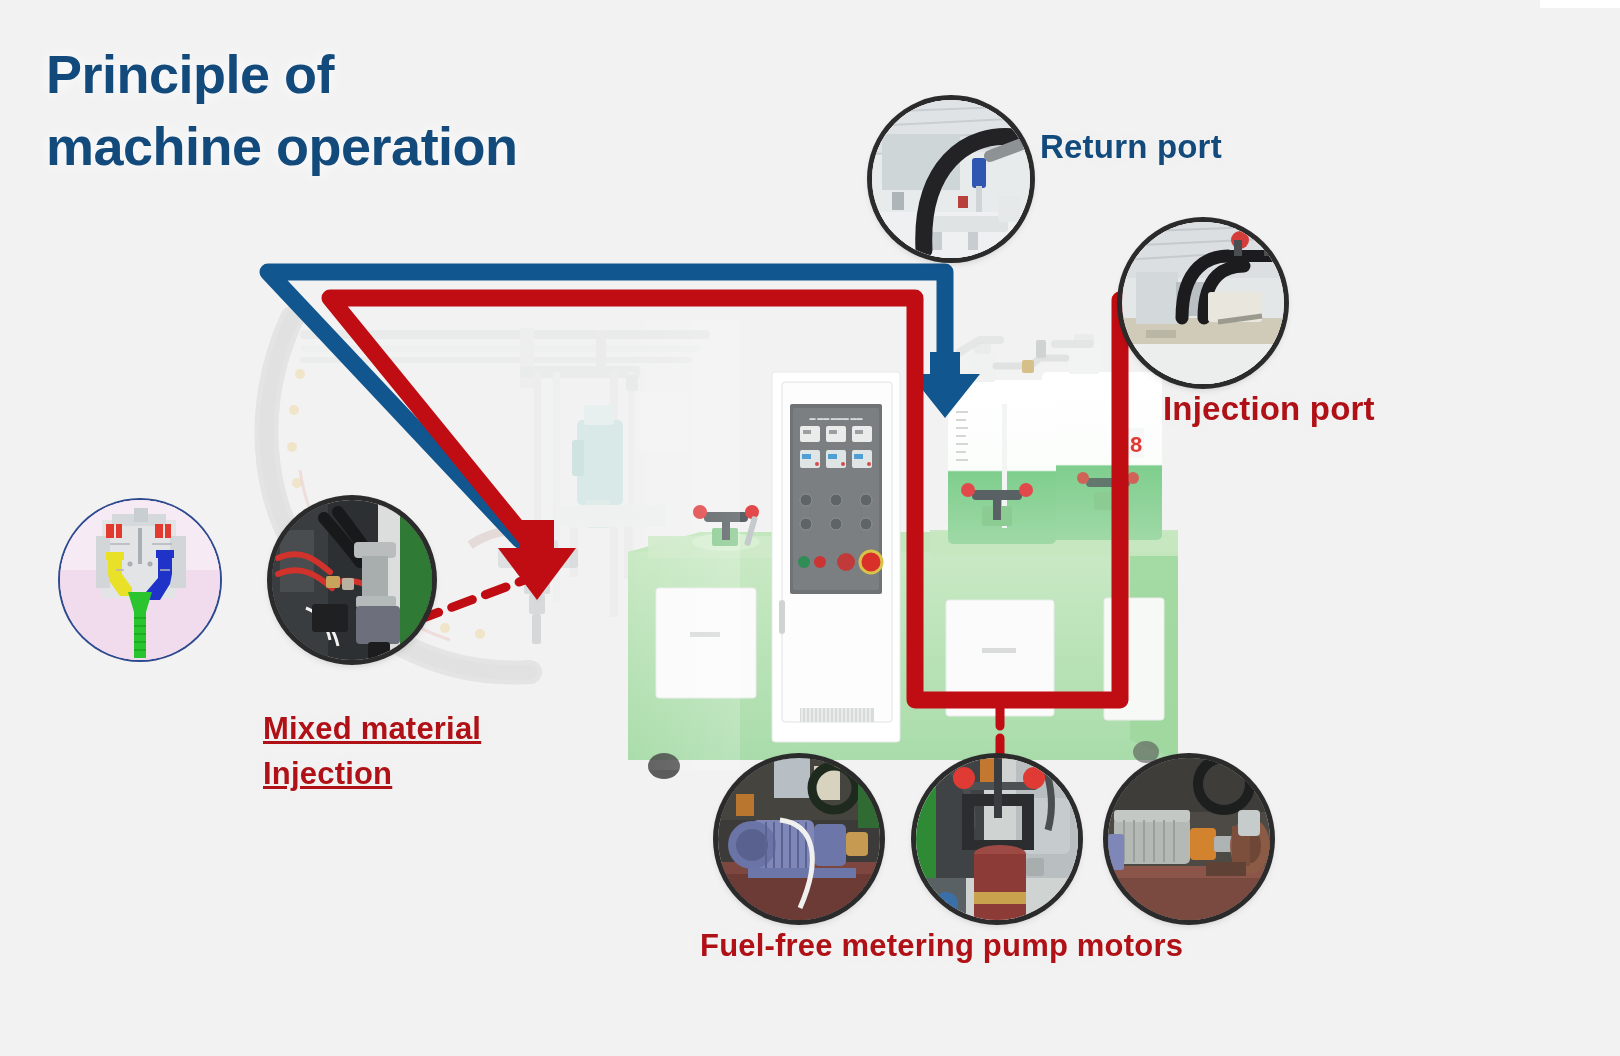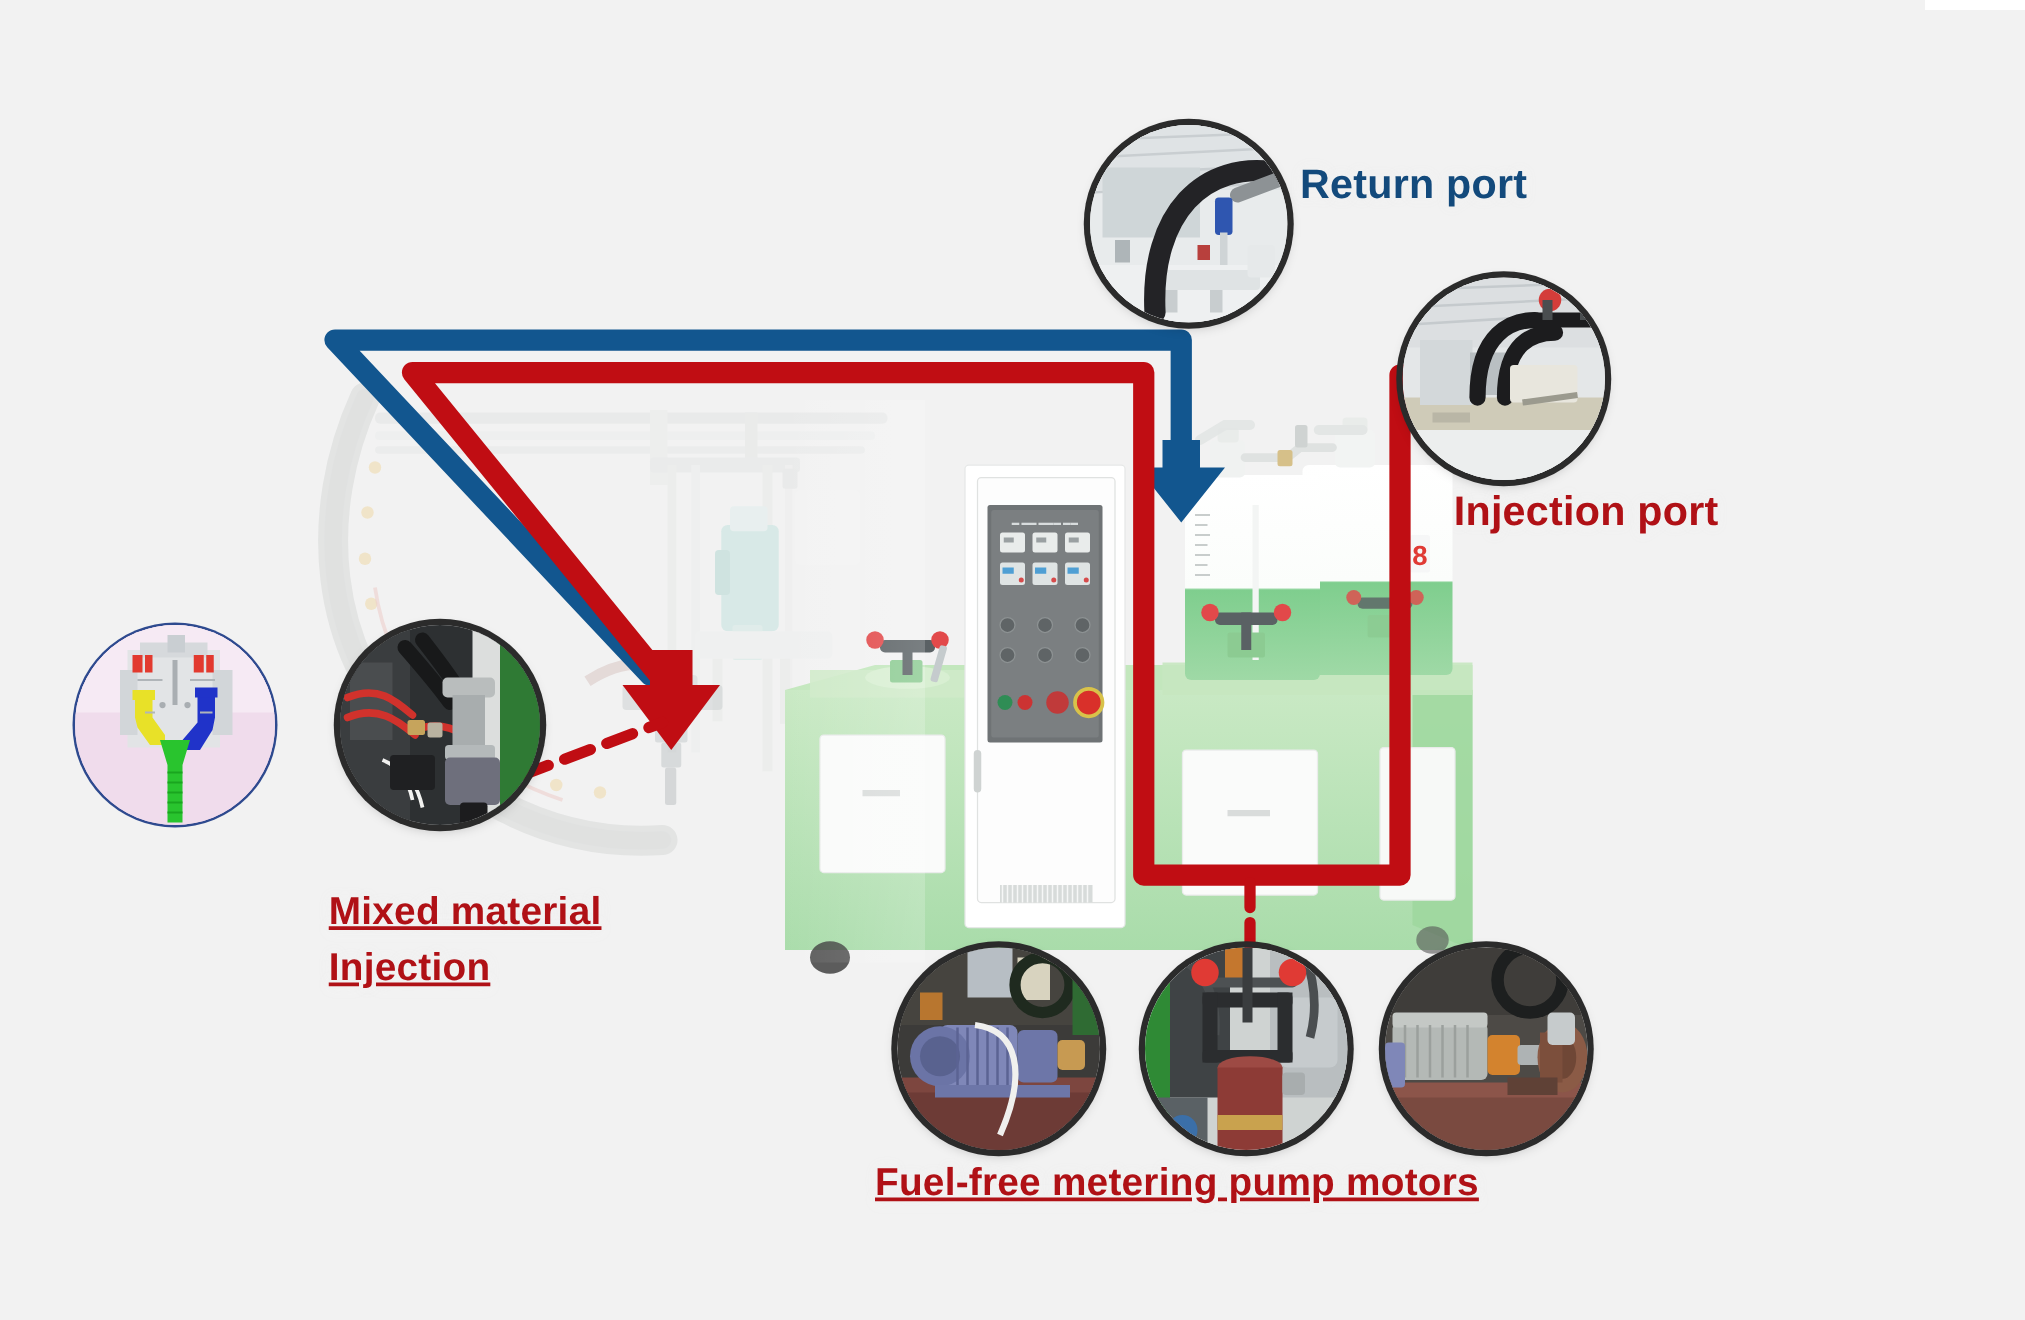--- a/index.html
+++ b/index.html
@@ -44,21 +44,21 @@
     letter-spacing: 0.2px;
     white-space: pre-line;
     text-shadow: 0 0 10px rgba(242,242,242,0.9);
   }
   .label.blue  { color: #134a7c; }
   .label.red   { color: #b01116; }
 
   #label-return    { left: 1040px; top: 128px;  font-size: 33px; }
   #label-injection { left: 1163px; top: 390px;  font-size: 33px; }
   #label-mixed     { left: 263px;  top: 707px;  font-size: 31px; line-height: 1.45; text-decoration: underline; }
-  #label-pumps     { left: 700px;  top: 928px;  font-size: 31px; text-decoration: underline; }
+  #label-pumps     { left: 700px;  top: 928px;  font-size: 31px; }
 
   
   svg.layer {
     position: absolute; left: 0; top: 0;
     width: 1620px; height: 1056px;
     overflow: visible;
   }
   #machine-layer { z-index: 2; }
   #flow-layer    { z-index: 5; }
 
@@ -343,20 +343,22 @@
 
     <g>
       <path d="M418 620 L530 578" fill="none" stroke="#c00d13" stroke-width="9" stroke-linecap="round" stroke-dasharray="22 14"></path>
     </g>
 
     <g>
       <path d="M1000 706 L1000 768" fill="none" stroke="#c00d13" stroke-width="9" stroke-linecap="round" stroke-dasharray="20 12"></path>
     </g>
   </svg>
 
+  <div id="title">Principle of
+machine operation</div>
 
   <div class="photo-circle" id="photo-return">
     <svg class="pc-inner" viewBox="0 0 158 158">
       <rect width="158" height="158" fill="#e8ebec"></rect>
       <rect y="0" width="158" height="52" fill="#dfe3e5"></rect>
       <g stroke="#c9ced1" stroke-width="2">
         <line x1="0" y1="12" x2="158" y2="6"></line>
           <line x1="0" y1="26" x2="158" y2="18"></line>
         <line x1="0" y1="40" x2="158" y2="32"></line>
           <line x1="0" y1="54" x2="158" y2="46"></line>

